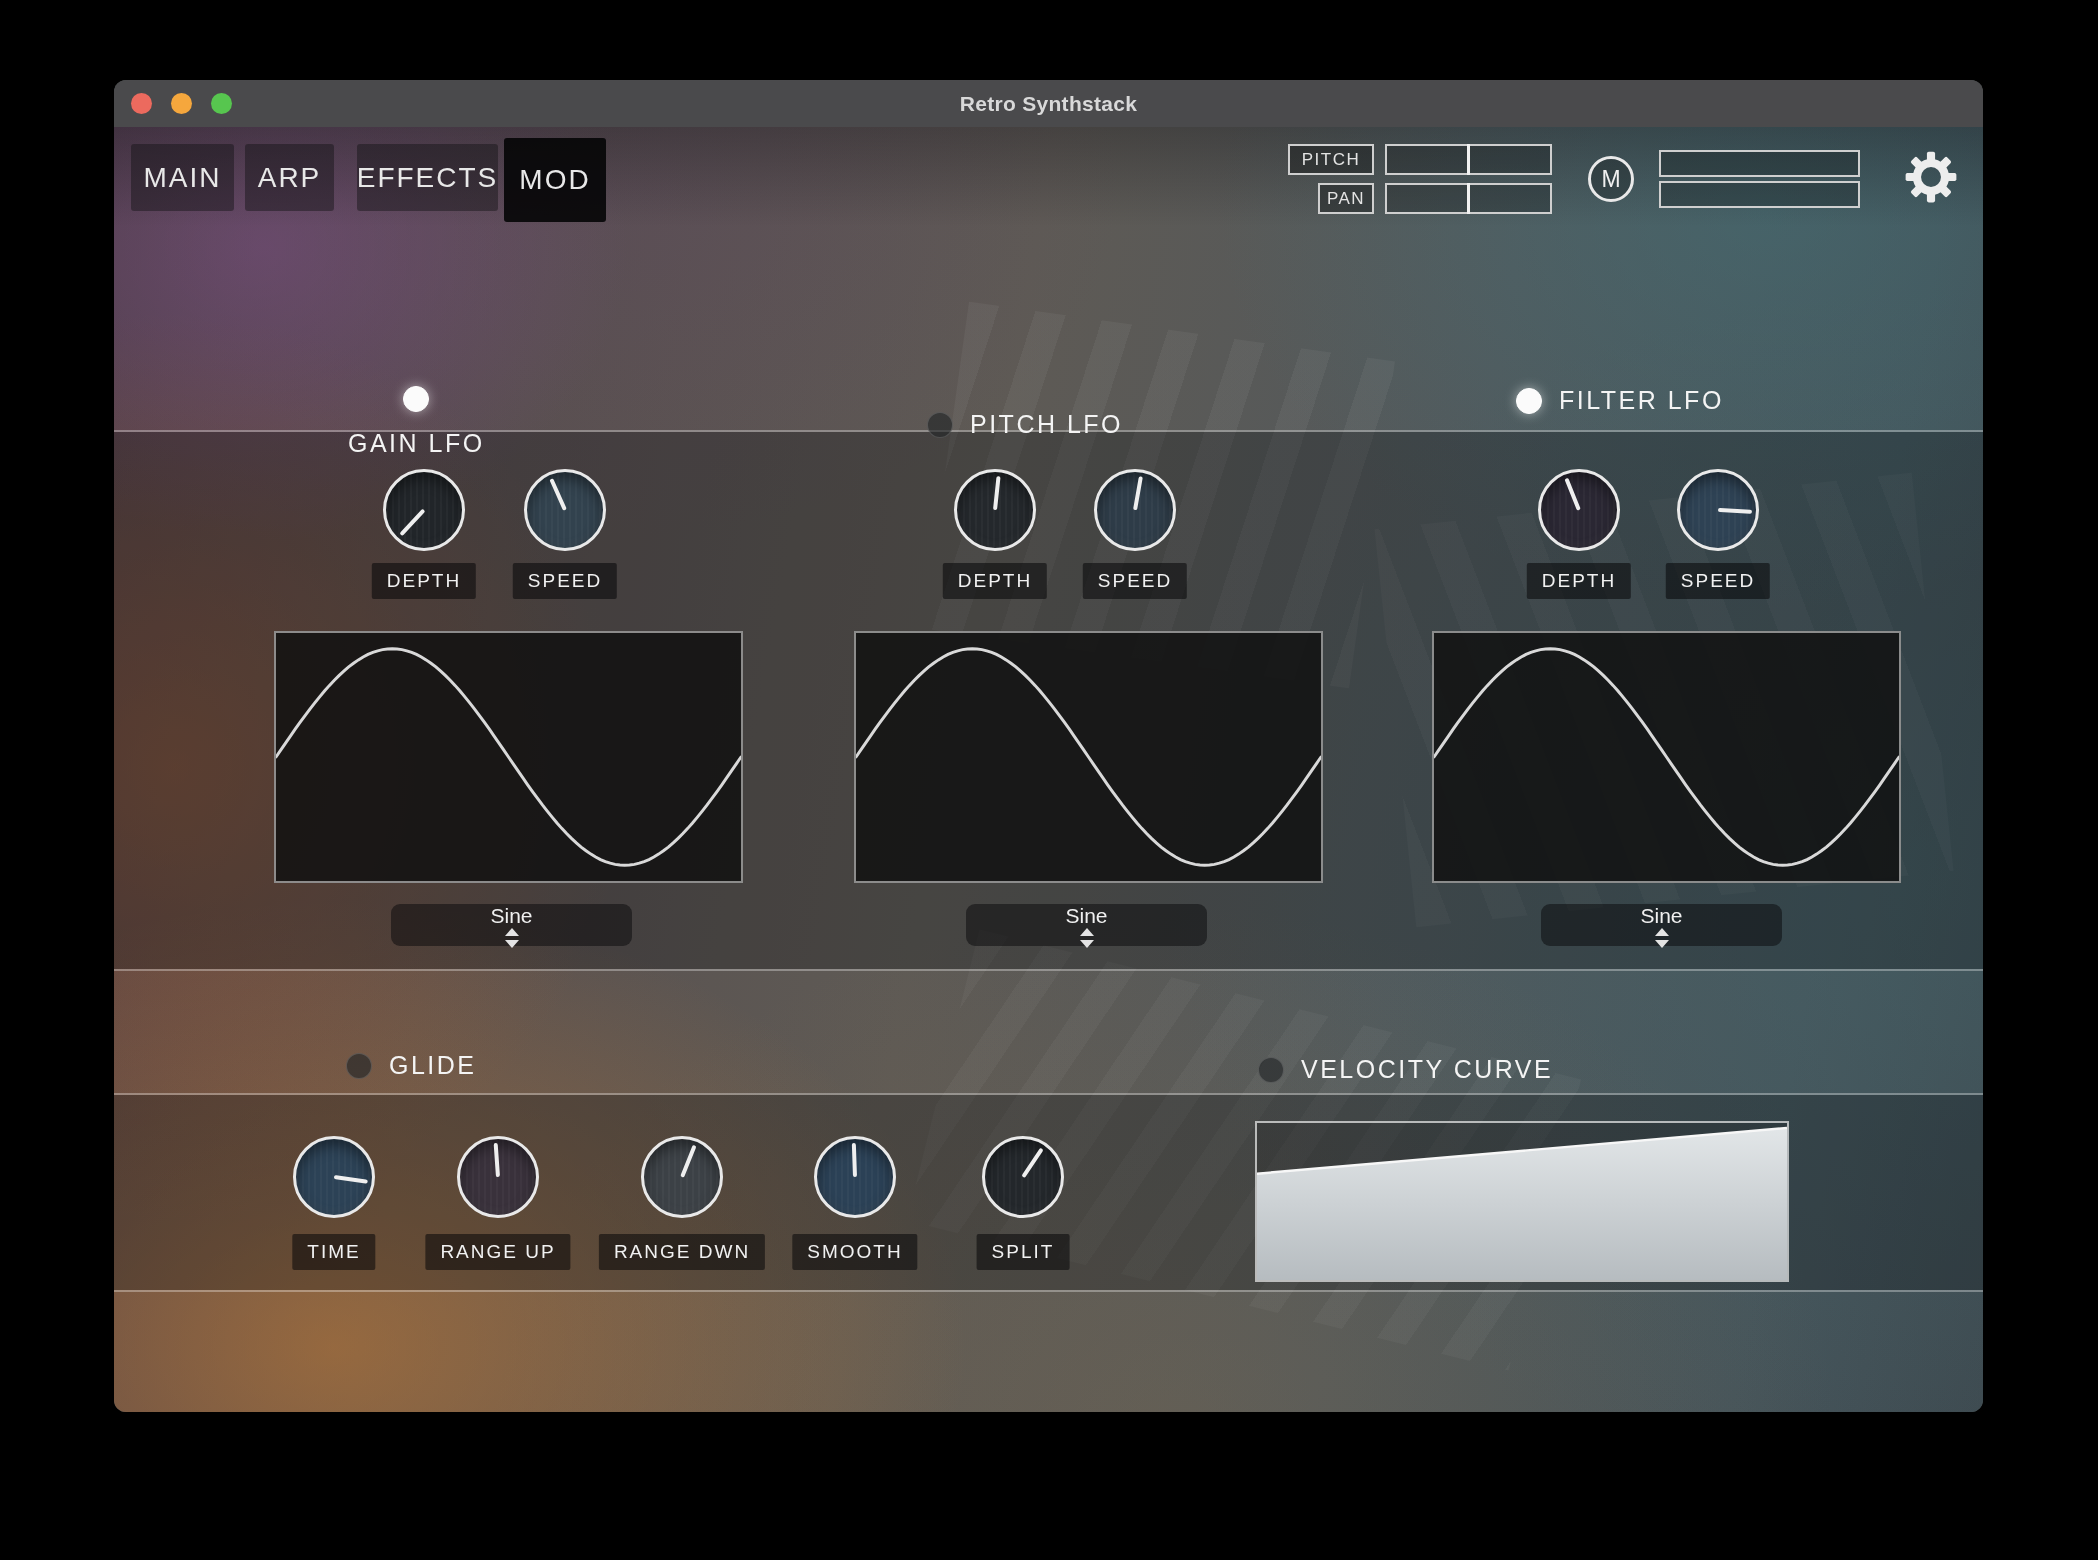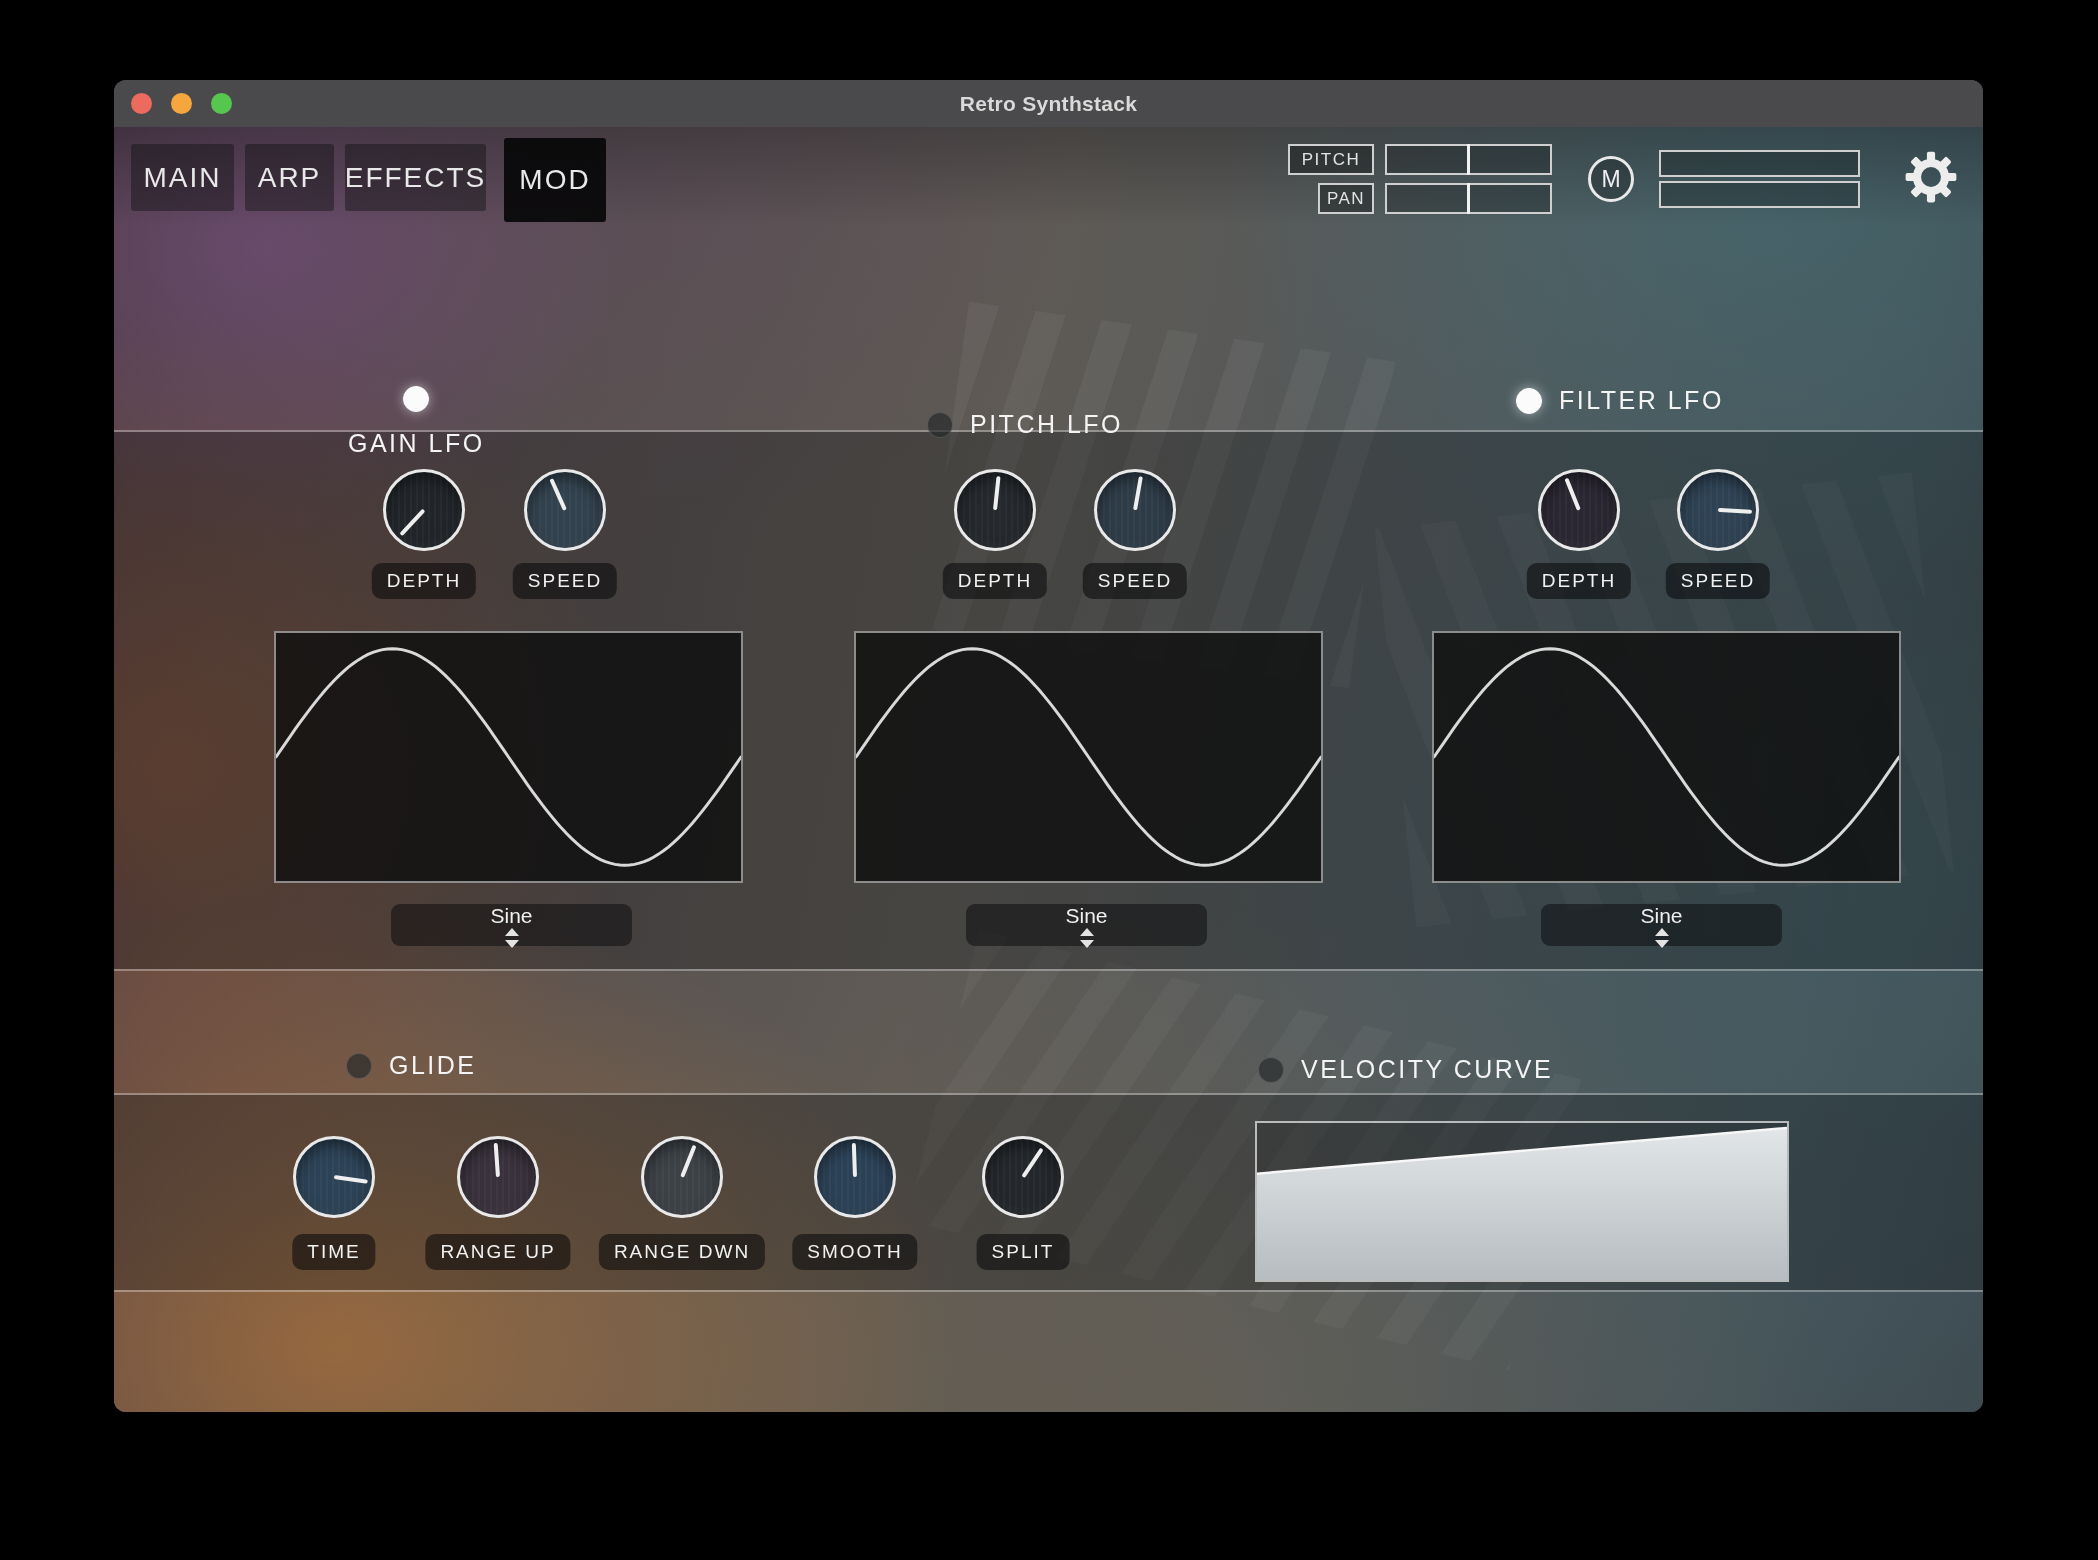--- a/index.html
+++ b/index.html
@@ -45,21 +45,21 @@
   .hr1 { top:350px; } .hr2 { top:889px; } .hr3 { top:1013px; } .hr4 { top:1210px; }
 
   .ui { position:absolute; inset:0; z-index:5; }
   .ui > * { position:absolute; }
 
   
   .tab { display:flex; align-items:center; justify-content:center; color:#e8e8e8;
          font-size:28px; letter-spacing:2px; background:rgba(18,18,20,.45); border-radius:3px; cursor:default; }
   .tab-main    { left:17px;  top:64px; width:103px; height:67px; }
   .tab-arp     { left:131px; top:64px; width:89px;  height:67px; }
-  .tab-effects { left:231px; top:64px; width:141px; height:67px; }
+  .tab-effects { left:243px; top:64px; width:141px; height:67px; }
   .tab-mod     { left:390px; top:58px; width:102px; height:84px; }
   .tab.active  { background:rgba(6,6,8,.92); }
 
   .preset { left:547px; top:67px; width:572px; height:63px; border:2px solid #b5b5b5; border-radius:5px;
             background:rgba(10,10,12,.35); display:flex; align-items:center; }
   .preset-name { flex:1; text-align:center; padding-right:88px; color:#f3f3f3; font-size:27px; letter-spacing:.5px; }
   .chev-group { position:absolute; right:14px; top:0; height:100%; display:flex; align-items:center; gap:10px; }
   .chev { width:17px; height:32px; }
   .chev polyline { fill:none; stroke:#dedede; stroke-width:2.4; stroke-linecap:round; stroke-linejoin:round; }
 
@@ -106,21 +106,21 @@
   .k-pitch-depth   { left:840px;  top:389px; }
   .k-pitch-speed   { left:980px;  top:389px; }
   .k-filter-depth  { left:1424px; top:389px; }
   .k-filter-speed  { left:1563px; top:389px; }
   .k-time      { left:179px; top:1056px; }
   .k-rangeup   { left:343px; top:1056px; }
   .k-rangedwn  { left:527px; top:1056px; }
   .k-smooth    { left:700px; top:1056px; }
   .k-split     { left:868px; top:1056px; }
 
-  .klabel { transform:translateX(-50%); background:rgba(6,6,8,.55); border-radius:10px;
+  .klabel { transform:translateX(-50%); background:rgba(6,6,8,.55); border-radius:2px;
             padding:7px 15px; font-size:19px; letter-spacing:2px; color:#f1f1f1; white-space:nowrap; }
   .kl-row1 { top:483px; }  .kl-row2 { top:1154px; }
   .kl-gain-depth   { left:310px; }  .kl-gain-speed   { left:451px; }
   .kl-pitch-depth  { left:881px; }  .kl-pitch-speed  { left:1021px; }
   .kl-filter-depth { left:1465px; } .kl-filter-speed { left:1604px; }
   .kl-time { left:220px; } .kl-rangeup { left:384px; } .kl-rangedwn { left:568px; }
   .kl-smooth { left:741px; } .kl-split { left:909px; }
 
   
   .wave { top:551px; width:469px; height:252px; background:rgba(16,16,16,.85);

